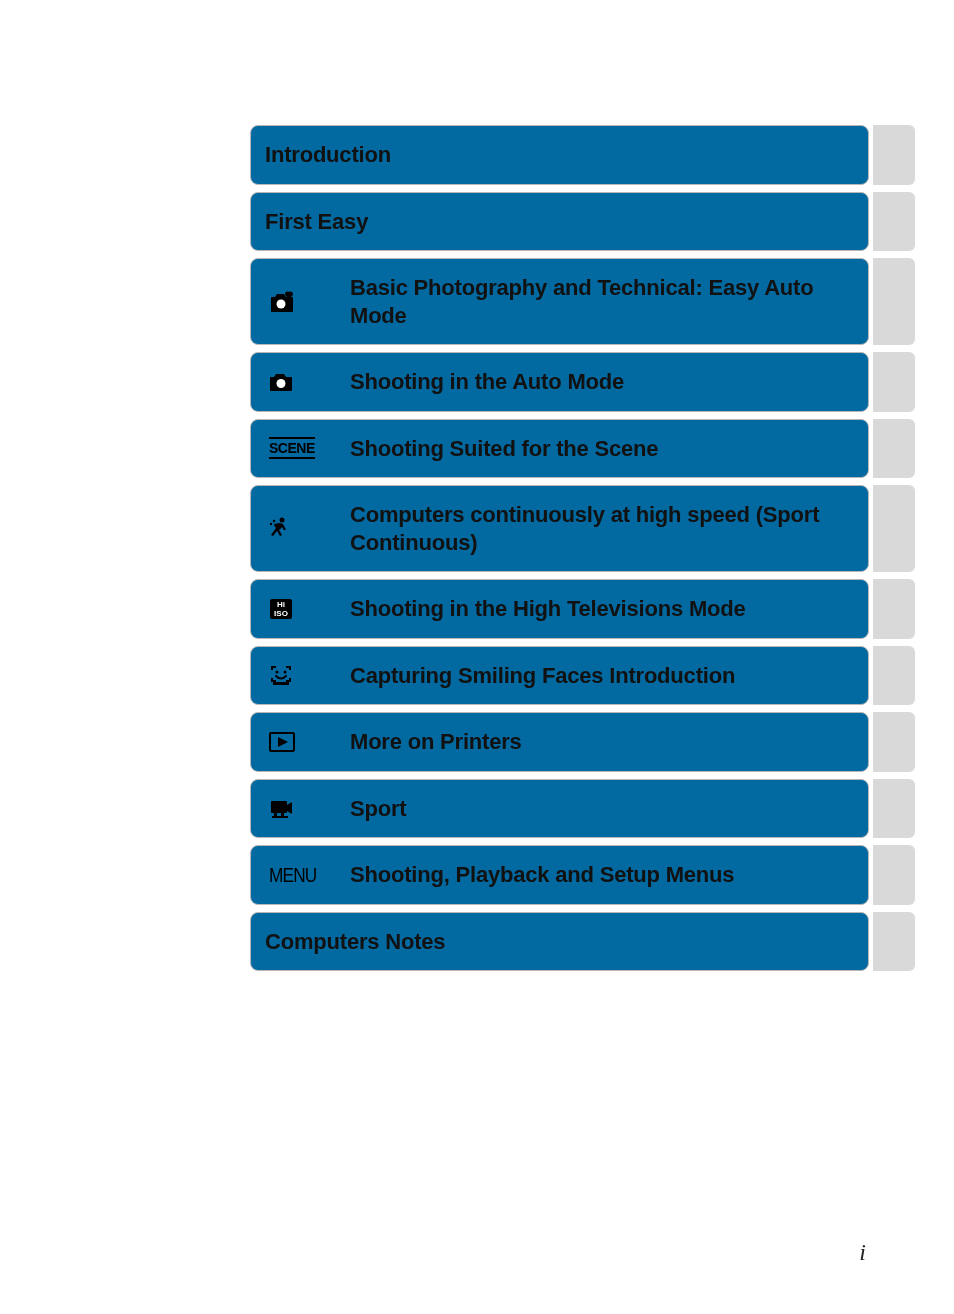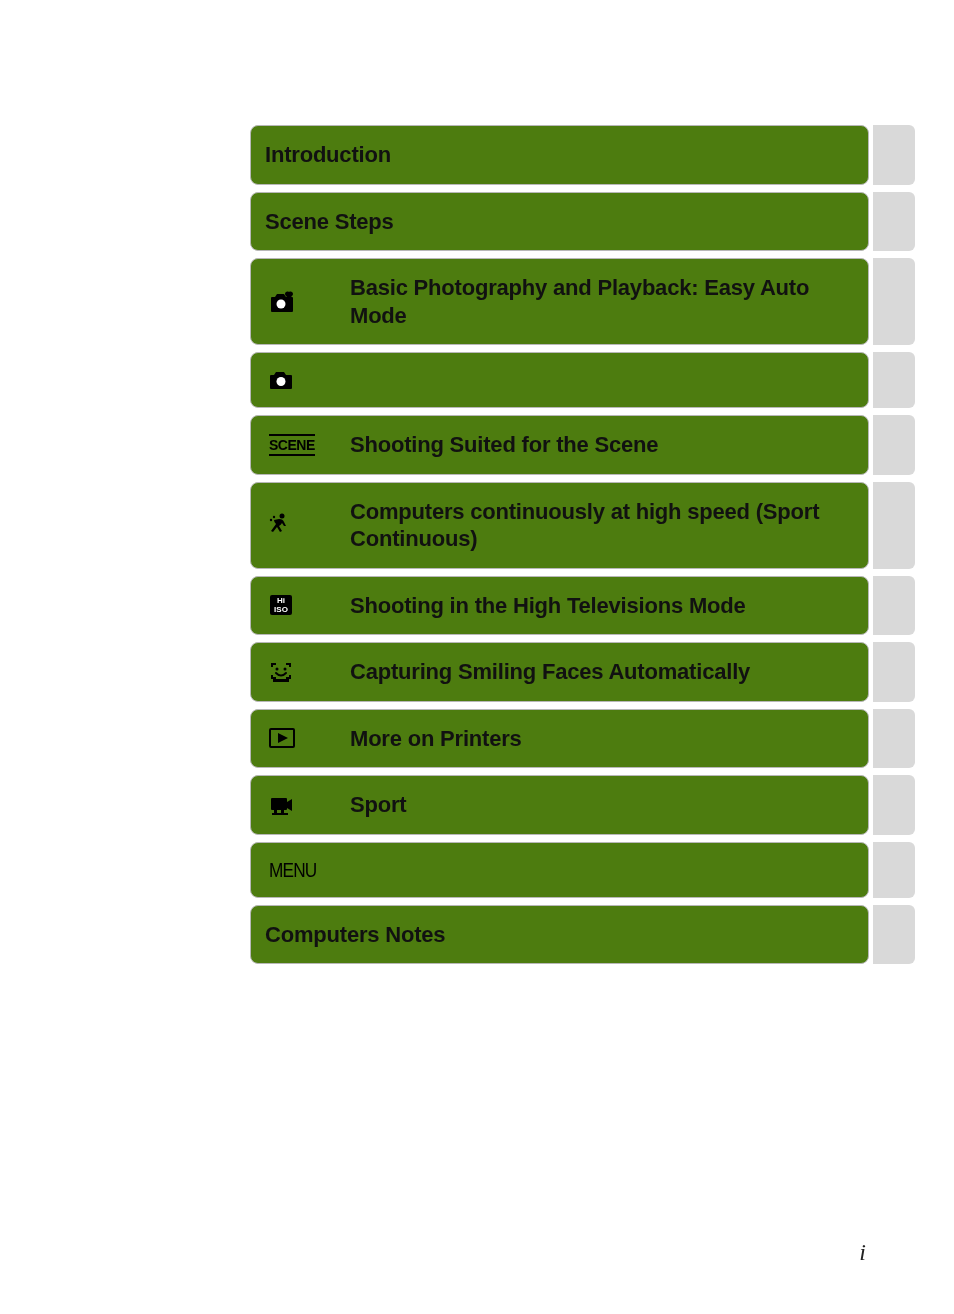--- a/index.html
+++ b/index.html
@@ -22,21 +22,21 @@
       margin-bottom: 7px;
     }
     .toc-item {
       border: 1.5px solid #b8b8b8;
       border-radius: 8px;
       flex: 1;
       display: flex;
       align-items: center;
       padding: 15px 14px;
       min-height: 56px;
-      background: #4d7c0f;
+      background: #0369a1;
     }
     .toc-item.has-icon .icon-slot {
       width: 85px;
       flex-shrink: 0;
       display: flex;
       align-items: center;
       justify-content: flex-start;
       padding-left: 4px;
     }
     .toc-label {
@@ -92,47 +92,48 @@
 
   <div class="toc-row">
     <div class="toc-item no-icon">
       <span class="toc-label">Introduction</span>
     </div>
     <div class="toc-tab"></div>
   </div>
 
   <div class="toc-row">
     <div class="toc-item no-icon">
-      <span class="toc-label">Scene Steps</span>
+      <span class="toc-label">First Easy</span>
     </div>
     <div class="toc-tab"></div>
   </div>
 
   <div class="toc-row">
     <div class="toc-item has-icon">
       <span class="icon-slot">
         <svg width="26" height="22" viewBox="0 0 26 22">
           <path d="M3 6 h3 l2 -3 h7 l2 3 h6 a1 1 0 0 1 1 1 v13 a1 1 0 0 1 -1 1 h-20 a1 1 0 0 1 -1 -1 v-13 a1 1 0 0 1 1 -1 z" fill="#000"></path>
           <path d="M20 1 c2 -1 4 0 4 2 c0 1 -1 2 -2 3 l-2 2 l-2 -2 c-1 -1 -2 -2 -2 -3 c0 -2 2 -3 4 -2 z" fill="#000"></path>
           <circle cx="12" cy="13" r="4.5" fill="#fff"></circle>
         </svg>
       </span>
-      <span class="toc-label">Basic Photography and Playback: Easy Auto Mode</span>
+      <span class="toc-label">Basic Photography and Technical: Easy Auto Mode</span>
     </div>
     <div class="toc-tab"></div>
   </div>
 
   <div class="toc-row">
     <div class="toc-item has-icon">
       <span class="icon-slot">
         <svg width="24" height="20" viewBox="0 0 24 20">
           <path d="M2 5 h3 l2 -3 h8 l2 3 h5 a1 1 0 0 1 1 1 v12 a1 1 0 0 1 -1 1 h-20 a1 1 0 0 1 -1 -1 v-12 a1 1 0 0 1 1 -1 z" fill="#000"></path>
           <circle cx="12" cy="11.5" r="4.5" fill="#fff"></circle>
         </svg>
       </span>
+      <span class="toc-label">Shooting in the Auto Mode</span>
     </div>
     <div class="toc-tab"></div>
   </div>
 
   <div class="toc-row">
     <div class="toc-item has-icon">
       <span class="icon-slot">
         <span style="display:inline-block;border-top:2px solid #000;border-bottom:2px solid #000;padding:0;">
           <span class="txt-icon" style="font-weight:bold;font-size:14px;letter-spacing:-0.5px;">SCENE</span>
         </span>
@@ -175,21 +176,21 @@
     <div class="toc-item has-icon">
       <span class="icon-slot">
         <svg width="24" height="22" viewBox="0 0 24 22">
           <path d="M2 2 h5 v2 h-3 v2 h-2 z M22 2 h-5 v2 h3 v2 h2 z M2 16 v-2 h2 v0 h-2 M2 14 h2 v2 h3 v2 h-5 z M22 14 h-2 v2 h-3 v2 h5 z" fill="#000"></path>
           <rect x="4" y="18" width="16" height="3" fill="#000"></rect>
           <circle cx="8" cy="8" r="1.5" fill="#000"></circle>
           <circle cx="16" cy="8" r="1.5" fill="#000"></circle>
           <path d="M7 12 q5 5 10 0" stroke="#000" stroke-width="2" fill="none" stroke-linecap="round"></path>
         </svg>
       </span>
-      <span class="toc-label">Capturing Smiling Faces Automatically</span>
+      <span class="toc-label">Capturing Smiling Faces Introduction</span>
     </div>
     <div class="toc-tab"></div>
   </div>
 
   <div class="toc-row">
     <div class="toc-item has-icon">
       <span class="icon-slot">
         <svg width="26" height="20" viewBox="0 0 26 20">
           <rect x="1" y="1" width="24" height="18" rx="1" fill="none" stroke="#000" stroke-width="2"></rect>
           <path d="M9 5 l10 5 l-10 5 z" fill="#000"></path>
@@ -215,20 +216,21 @@
     </div>
     <div class="toc-tab"></div>
   </div>
 
 
   <div class="toc-row">
     <div class="toc-item has-icon">
       <span class="icon-slot">
         <span class="menu-icon">MENU</span>
       </span>
+      <span class="toc-label">Shooting, Playback and Setup Menus</span>
     </div>
     <div class="toc-tab"></div>
   </div>
 
   <div class="toc-row">
     <div class="toc-item no-icon">
       <span class="toc-label">Computers Notes</span>
     </div>
     <div class="toc-tab"></div>
   </div>

